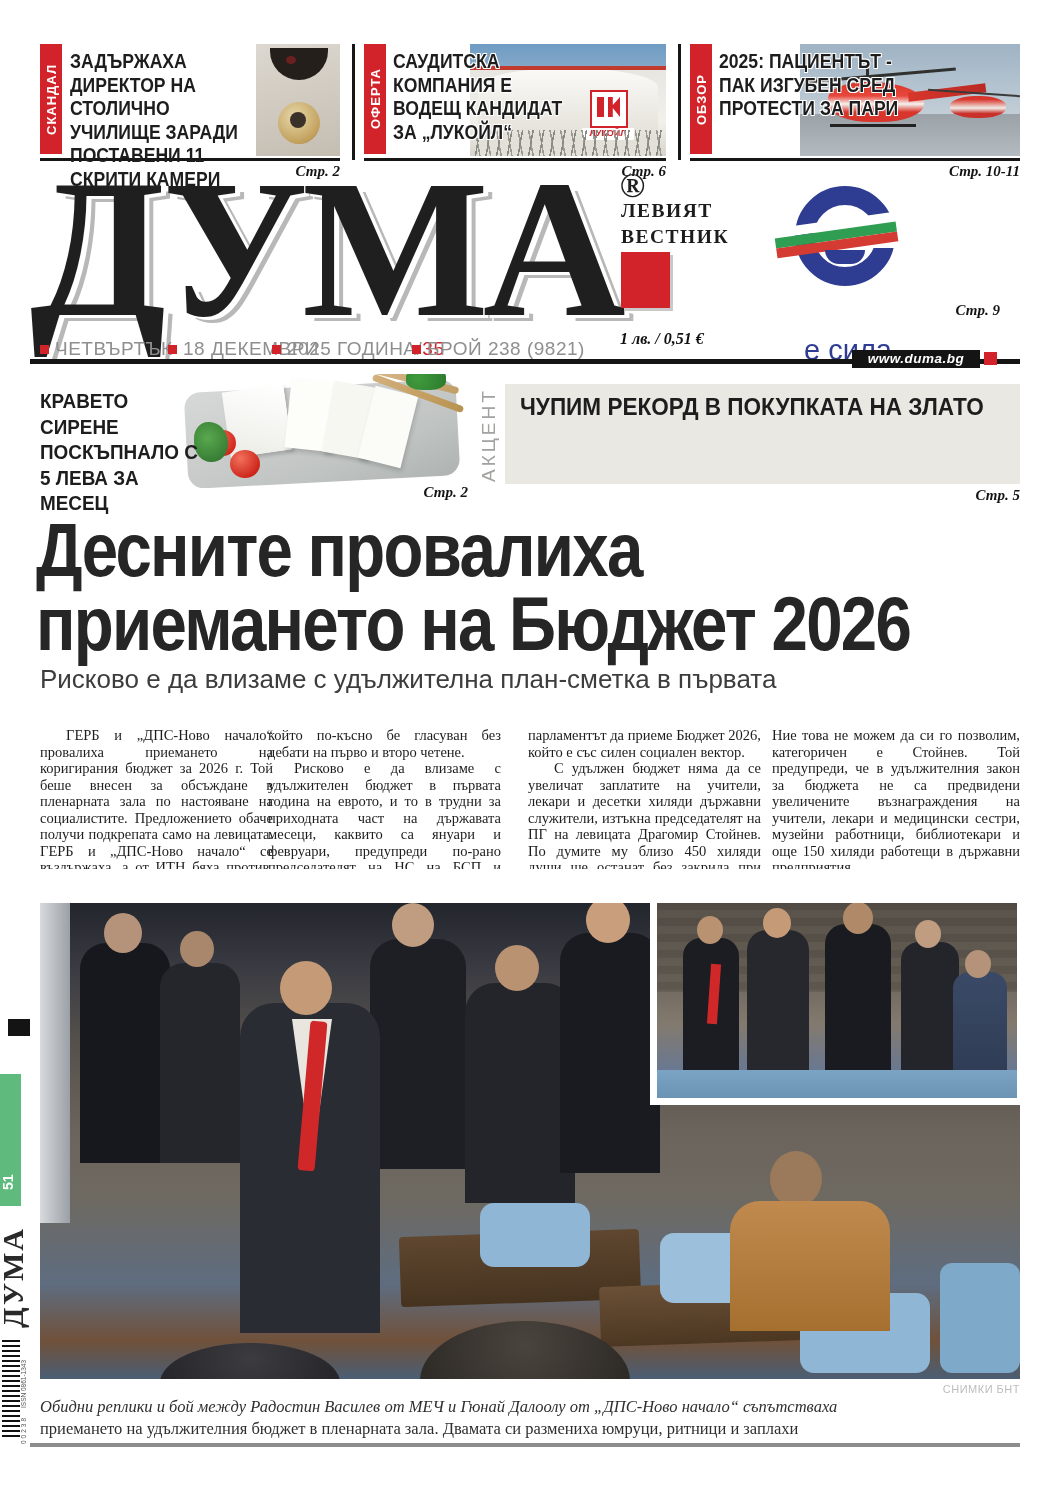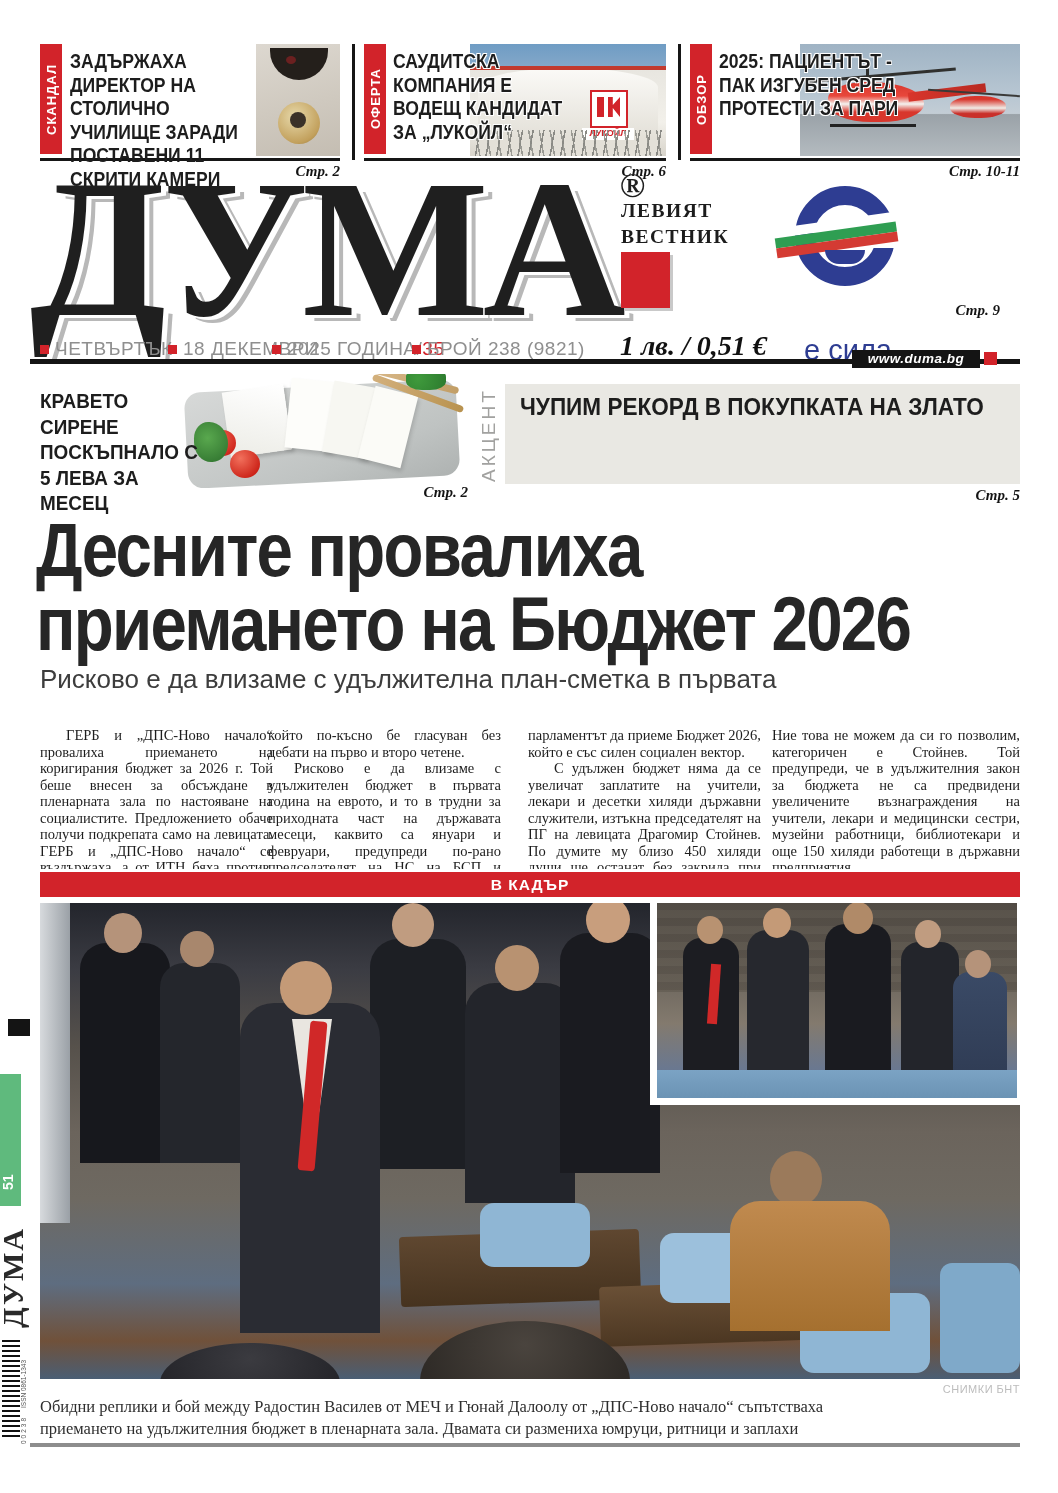--- a/index.html
+++ b/index.html
@@ -107,21 +107,21 @@
     <span>18 ДЕКЕМВРИ</span>
   </div>
   <div class="abs dl-item" style="left:272px;top:338px;">
     <span class="sq"></span>
     <span><span>2025 ГОДИНА/</span><span style="color:#d2232a;">35</span></span>
   </div>
   <div class="abs dl-item" style="left:412px;top:338px;">
     <span class="sq"></span>
     <span>БРОЙ 238 (9821)</span>
   </div>
-  <div class="abs serif" style="left:620px;top:330px;font-size:28px;font-weight:bold;font-style:italic;color:#111;">1 лв. / 0,51 €</div>
+  <div class="abs serif" style="left:620px;top:330px;font-size:16px;font-weight:bold;font-style:italic;color:#111;">1 лв. / 0,51 €</div>
 
   <div class="abs" style="left:30px;top:359px;width:990px;height:5px;background:#141414;"></div>
   <div class="abs" style="left:852px;top:350px;width:128px;height:18px;background:#141414;color:#fff;
        font:bold italic 13.5px 'Liberation Sans',sans-serif;text-align:center;line-height:18px;letter-spacing:.5px;">www.duma.bg</div>
   <div class="abs" style="left:984px;top:352px;width:13px;height:13px;background:#d2232a;"></div>
 
   <div class="abs teaser-head cx" style="left:40px;top:388px;width:182px;font-size:21px;line-height:1.22;transform:scaleX(.9);">КРАВЕТО СИРЕНЕ ПОСКЪПНАЛО С 5 ЛЕВА ЗА МЕСЕЦ</div>
 
   <div class="abs" style="left:168px;top:374px;width:300px;height:114px;overflow:hidden;background:#fff;">
     <div class="photo-shape" style="left:18px;top:12px;width:272px;height:96px;background:linear-gradient(160deg,#d7d9d8,#bfc3c2 70%,#aeb2b1);border-radius:16px;transform:rotate(-3deg);"></div>
@@ -160,22 +160,20 @@
   </div>
   <div class="abs body-col" style="left:528px;top:727px;width:233px;height:142px;overflow:hidden;">
     <p>парламентът да приеме Бюджет 2026, който е със силен социален вектор.</p>
     <p class="ind">С удължен бюджет няма да се увеличат заплатите на учители, лекари и десетки хиляди държавни служители, изтъкна председателят на ПГ на левицата Драгомир Стойнев. По думите му близо 450 хиляди души ще останат без закрила при влизането в еврозоната.</p>
   </div>
   <div class="abs body-col" style="left:772px;top:727px;width:248px;height:142px;overflow:hidden;">
     <p>Ние това не можем да си го позволим, категоричен е Стойнев. Той предупреди, че в удължителния закон за бюджета не са предвидени увеличените възнаграждения на учители, лекари и медицински сестри, музейни работници, библиотекари и още 150 хиляди работещи в държавни предприятия.</p>
 
   </div>
 
-  <div class="abs" style="left:40px;top:872px;width:980px;height:25px;background:#d2232a;color:#fff;
-       font-size:15.5px;font-weight:bold;letter-spacing:1px;text-align:center;line-height:25px;">В КАДЪР</div>
 
   <div class="abs" style="left:40px;top:903px;width:980px;height:476px;overflow:hidden;
        background:linear-gradient(180deg,#23252c 0%,#3b3c43 14%,#56514b 30%,#6b645c 48%,#6e6961 62%,#5e6d80 80%,#70513a 92%,#4a5e74 100%);">
     <div class="photo-shape" style="left:0;top:0;width:30px;height:320px;background:linear-gradient(90deg,#d7dadd,#9aa0a6);"></div>
 
     <div class="photo-shape" style="left:40px;top:40px;width:90px;height:220px;background:#17181d;border-radius:26px 26px 0 0;"></div>
     <div class="fig-head" style="left:64px;top:10px;width:38px;height:40px;background:#b5937a;"></div>
     <div class="photo-shape" style="left:120px;top:60px;width:80px;height:200px;background:#24262c;border-radius:24px 24px 0 0;"></div>
     <div class="fig-head" style="left:140px;top:28px;width:34px;height:36px;background:#a8876d;"></div>
     <div class="photo-shape" style="left:330px;top:36px;width:96px;height:230px;background:#1d1f24;border-radius:28px 28px 0 0;"></div>
@@ -216,21 +214,21 @@
       <div class="fig-head" style="left:186px;top:0px;width:30px;height:32px;background:#b08a68;"></div>
       <div style="position:absolute;left:244px;top:40px;width:58px;height:150px;background:#23252b;border-radius:18px 18px 0 0;"></div>
       <div class="fig-head" style="left:258px;top:18px;width:26px;height:28px;background:#c09c80;"></div>
       <div style="position:absolute;left:296px;top:70px;width:54px;height:120px;background:linear-gradient(180deg,#3a4a66,#2e3a52);border-radius:16px 16px 0 0;"></div>
       <div class="fig-head" style="left:308px;top:48px;width:26px;height:28px;background:#b5937a;"></div>
       <div style="position:absolute;left:0;top:168px;width:360px;height:28px;background:linear-gradient(180deg,#7ba3c4,#6b93b4);"></div>
     </div>
   </div>
 
   <div class="abs" style="left:770px;top:1383px;width:250px;text-align:right;font-size:11px;color:#bdbdbd;letter-spacing:.5px;">СНИМКИ БНТ</div>
-  <div class="abs serif" style="left:40px;top:1397px;font-size:16.5px;color:#2e2e2e;white-space:nowrap;">Обидни реплики и бой между Радостин Василев от МЕЧ и Гюнай Далоолу от „ДПС-Ново начало“ съпътстваха</div>
+  <div class="abs serif" style="left:40px;top:1397px;font-size:16.5px;font-style:italic;color:#2e2e2e;white-space:nowrap;">Обидни реплики и бой между Радостин Василев от МЕЧ и Гюнай Далоолу от „ДПС-Ново начало“ съпътстваха</div>
   <div class="abs serif" style="left:40px;top:1419px;font-size:16.5px;color:#2e2e2e;white-space:nowrap;">приемането на удължителния бюджет в пленарната зала. Двамата си размениха юмруци, ритници и заплахи</div>
 
   <div class="abs" style="left:30px;top:1443px;width:990px;height:4px;background:#8d8d8d;"></div>
 
   <div class="abs" style="left:8px;top:1019px;width:22px;height:17px;background:#141414;"></div>
   <div class="abs" style="left:0;top:1074px;width:21px;height:132px;background:#5fba7d;">
     <div style="position:absolute;left:0;bottom:4px;width:21px;height:40px;writing-mode:vertical-rl;transform:rotate(180deg);
          color:#fff;font:bold 14px 'Liberation Sans',sans-serif;text-align:center;">51</div>
   </div>
   <div class="abs serif" style="left:-4px;top:1212px;width:40px;height:130px;writing-mode:vertical-rl;transform:rotate(180deg);

